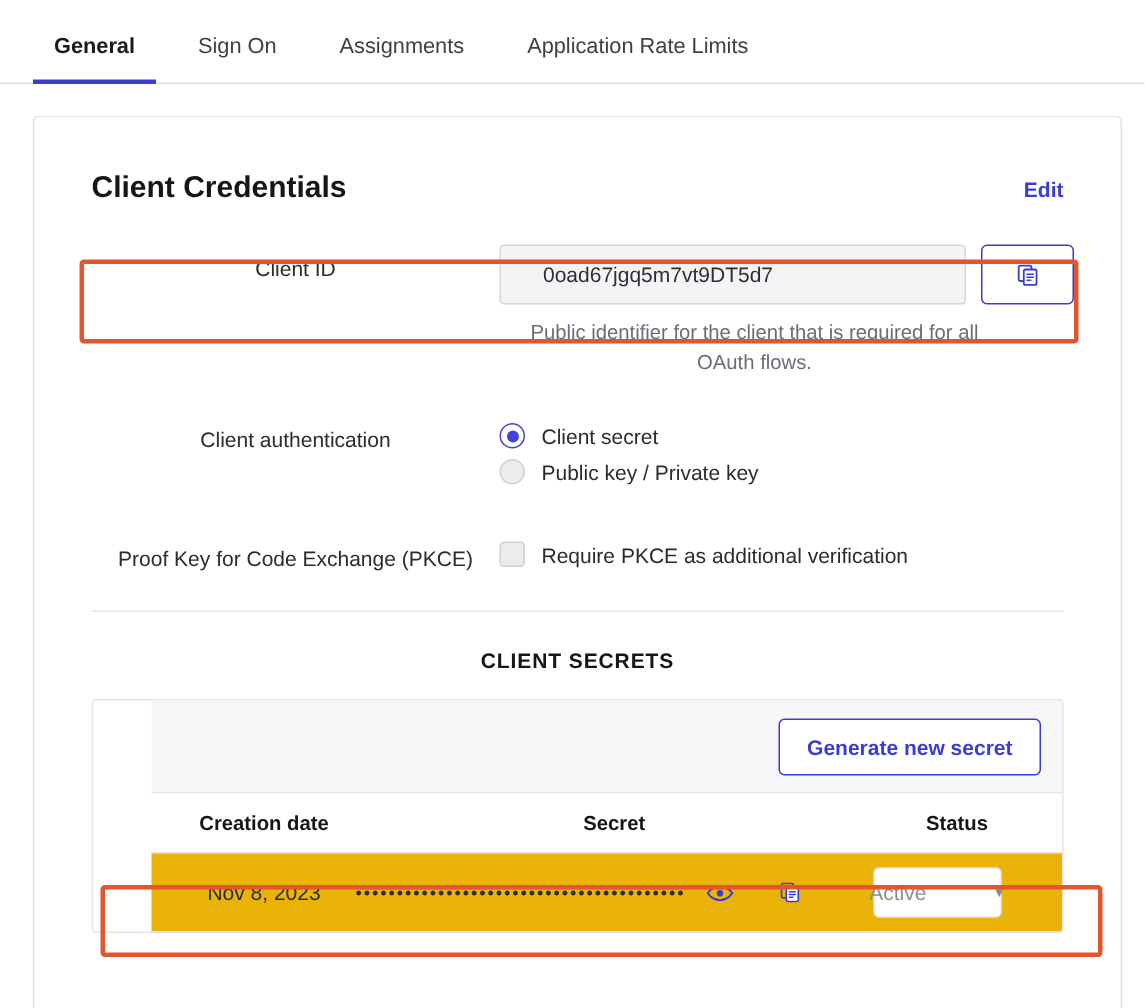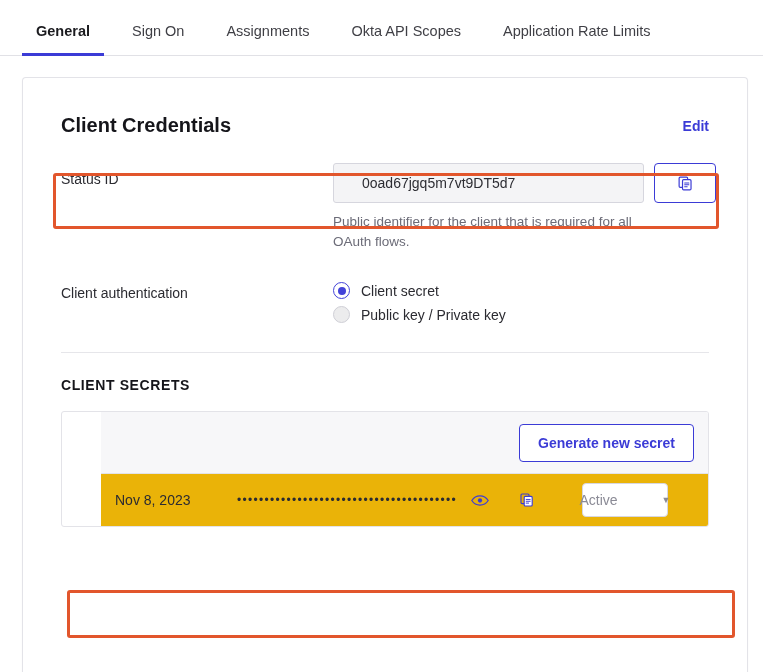--- a/index.html
+++ b/index.html
@@ -45,21 +45,21 @@
     top: 77px;
     width: 726px;
     min-height: 595px;
     background: #fff;
     border: 1px solid #e3e3e8;
     border-bottom: none;
     border-radius: 4px 4px 0 0;
     box-shadow: 0 1px 2px rgba(0,0,0,0.04);
   }
 
-  .card-inner { padding: 36px 38px 0 38px; }
+  .card-inner { padding: 36px 38px 0 38px; text-align: center; }
 
   .section-head {
     display: flex;
     align-items: center;
     justify-content: space-between;
     margin-bottom: 26px;
   }
   .section-title {
     font-size: 20px;
     font-weight: bold;
@@ -288,34 +288,33 @@
     pointer-events: none;
   }
 </style>
 </head>
 <body>
 
 <div class="tabbar">
   <div class="tab active">General</div>
   <div class="tab">Sign On</div>
   <div class="tab">Assignments</div>
-  <div class="tab">Okta API Scopes</div>
   <div class="tab">Application Rate Limits</div>
 </div>
 
 <div class="card">
   <div class="card-inner">
 
     <div class="section-head">
       <div class="section-title">Client Credentials</div>
       <div class="edit-link">Edit</div>
     </div>
 
     <div class="row">
-      <div class="row-label">Status ID</div>
+      <div class="row-label">Client ID</div>
       <div class="row-body">
         <div class="idfield-wrap">
           <div class="idfield">0oad67jgq5m7vt9DT5d7</div>
           <div class="copy-btn">
             <span>
               <svg width="17" height="17" viewBox="0 0 20 20" fill="none" xmlns="http://www.w3.org/2000/svg">
                 <rect x="2.5" y="2.5" width="10" height="12" rx="1.3" stroke="#3b3bd6" stroke-width="1.4"></rect>
                 <rect x="6.5" y="5.5" width="10" height="12" rx="1.3" fill="#fff" stroke="#3b3bd6" stroke-width="1.4"></rect>
                 <path d="M9 9.3h5M9 11.6h5M9 13.9h3" stroke="#3b3bd6" stroke-width="1.2" stroke-linecap="round"></path>
               </svg>
@@ -333,30 +332,44 @@
           <span class="radio checked"></span>
           <span class="opt-label">Client secret</span>
         </div>
         <div class="opt-row">
           <span class="radio grey"></span>
           <span class="opt-label">Public key / Private key</span>
         </div>
       </div>
     </div>
 
+    <div class="row" style="margin-top:26px;">
+      <div class="row-label">Proof Key for Code Exchange (PKCE)</div>
+      <div class="row-body" style="padding-top:5px;">
+        <div class="opt-row">
+          <span class="checkbox"></span>
+          <span class="opt-label">Require PKCE as additional verification</span>
+        </div>
+      </div>
+    </div>
 
     <div class="divider"></div>
 
     <div class="secrets-title">CLIENT SECRETS</div>
 
     <div class="secrets-table">
       <div class="secrets-toolbar">
         <div class="gen-btn">Generate new secret</div>
       </div>
 
+      <div class="thead">
+        <div class="th-date">Creation date</div>
+        <div class="th-secret">Secret</div>
+        <div class="th-status">Status</div>
+      </div>
 
       <div class="trow">
         <div class="td-date">Nov 8, 2023</div>
         <div class="td-secret">
           <span class="dots">••••••••••••••••••••••••••••••••••••••••</span>
           <span class="eye-icon">
             <svg width="18" height="13" viewBox="0 0 22 14" fill="none" xmlns="http://www.w3.org/2000/svg">
               <path d="M1 7s3.6-5.6 10-5.6S21 7 21 7s-3.6 5.6-10 5.6S1 7 1 7z" stroke="#3b3bd6" stroke-width="1.5"></path>
               <circle cx="11" cy="7" r="2.6" fill="#3b3bd6"></circle>
             </svg>

